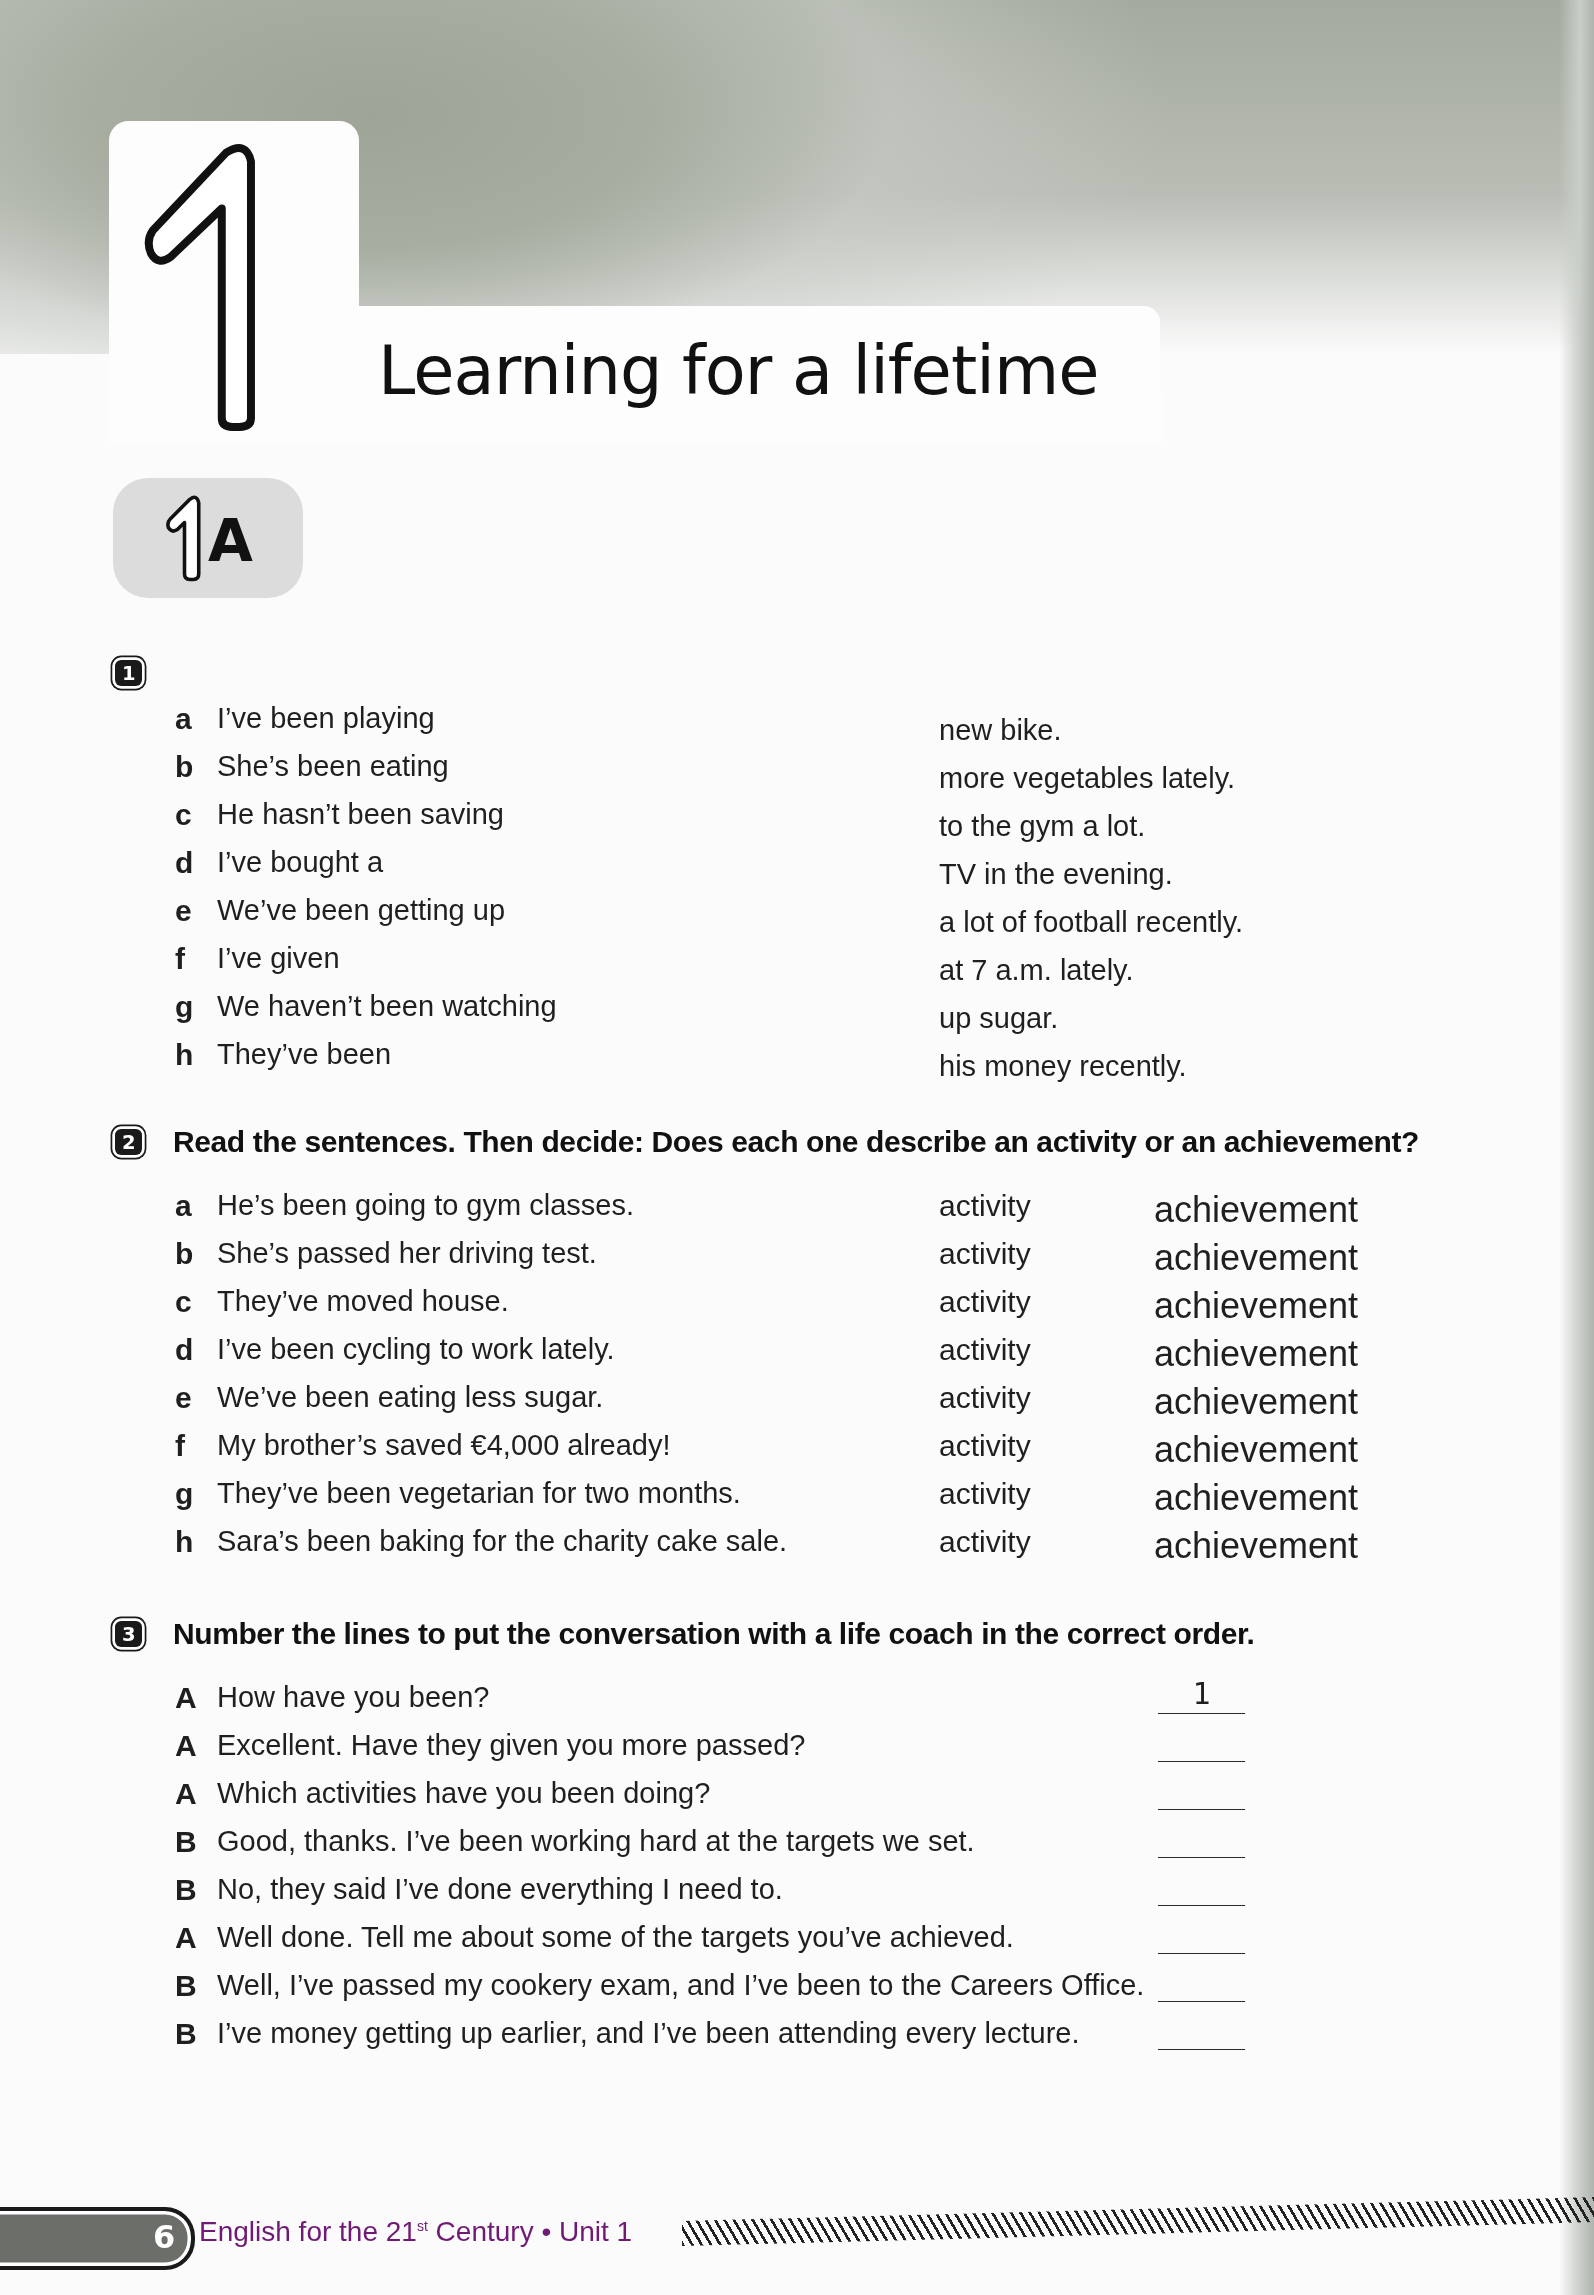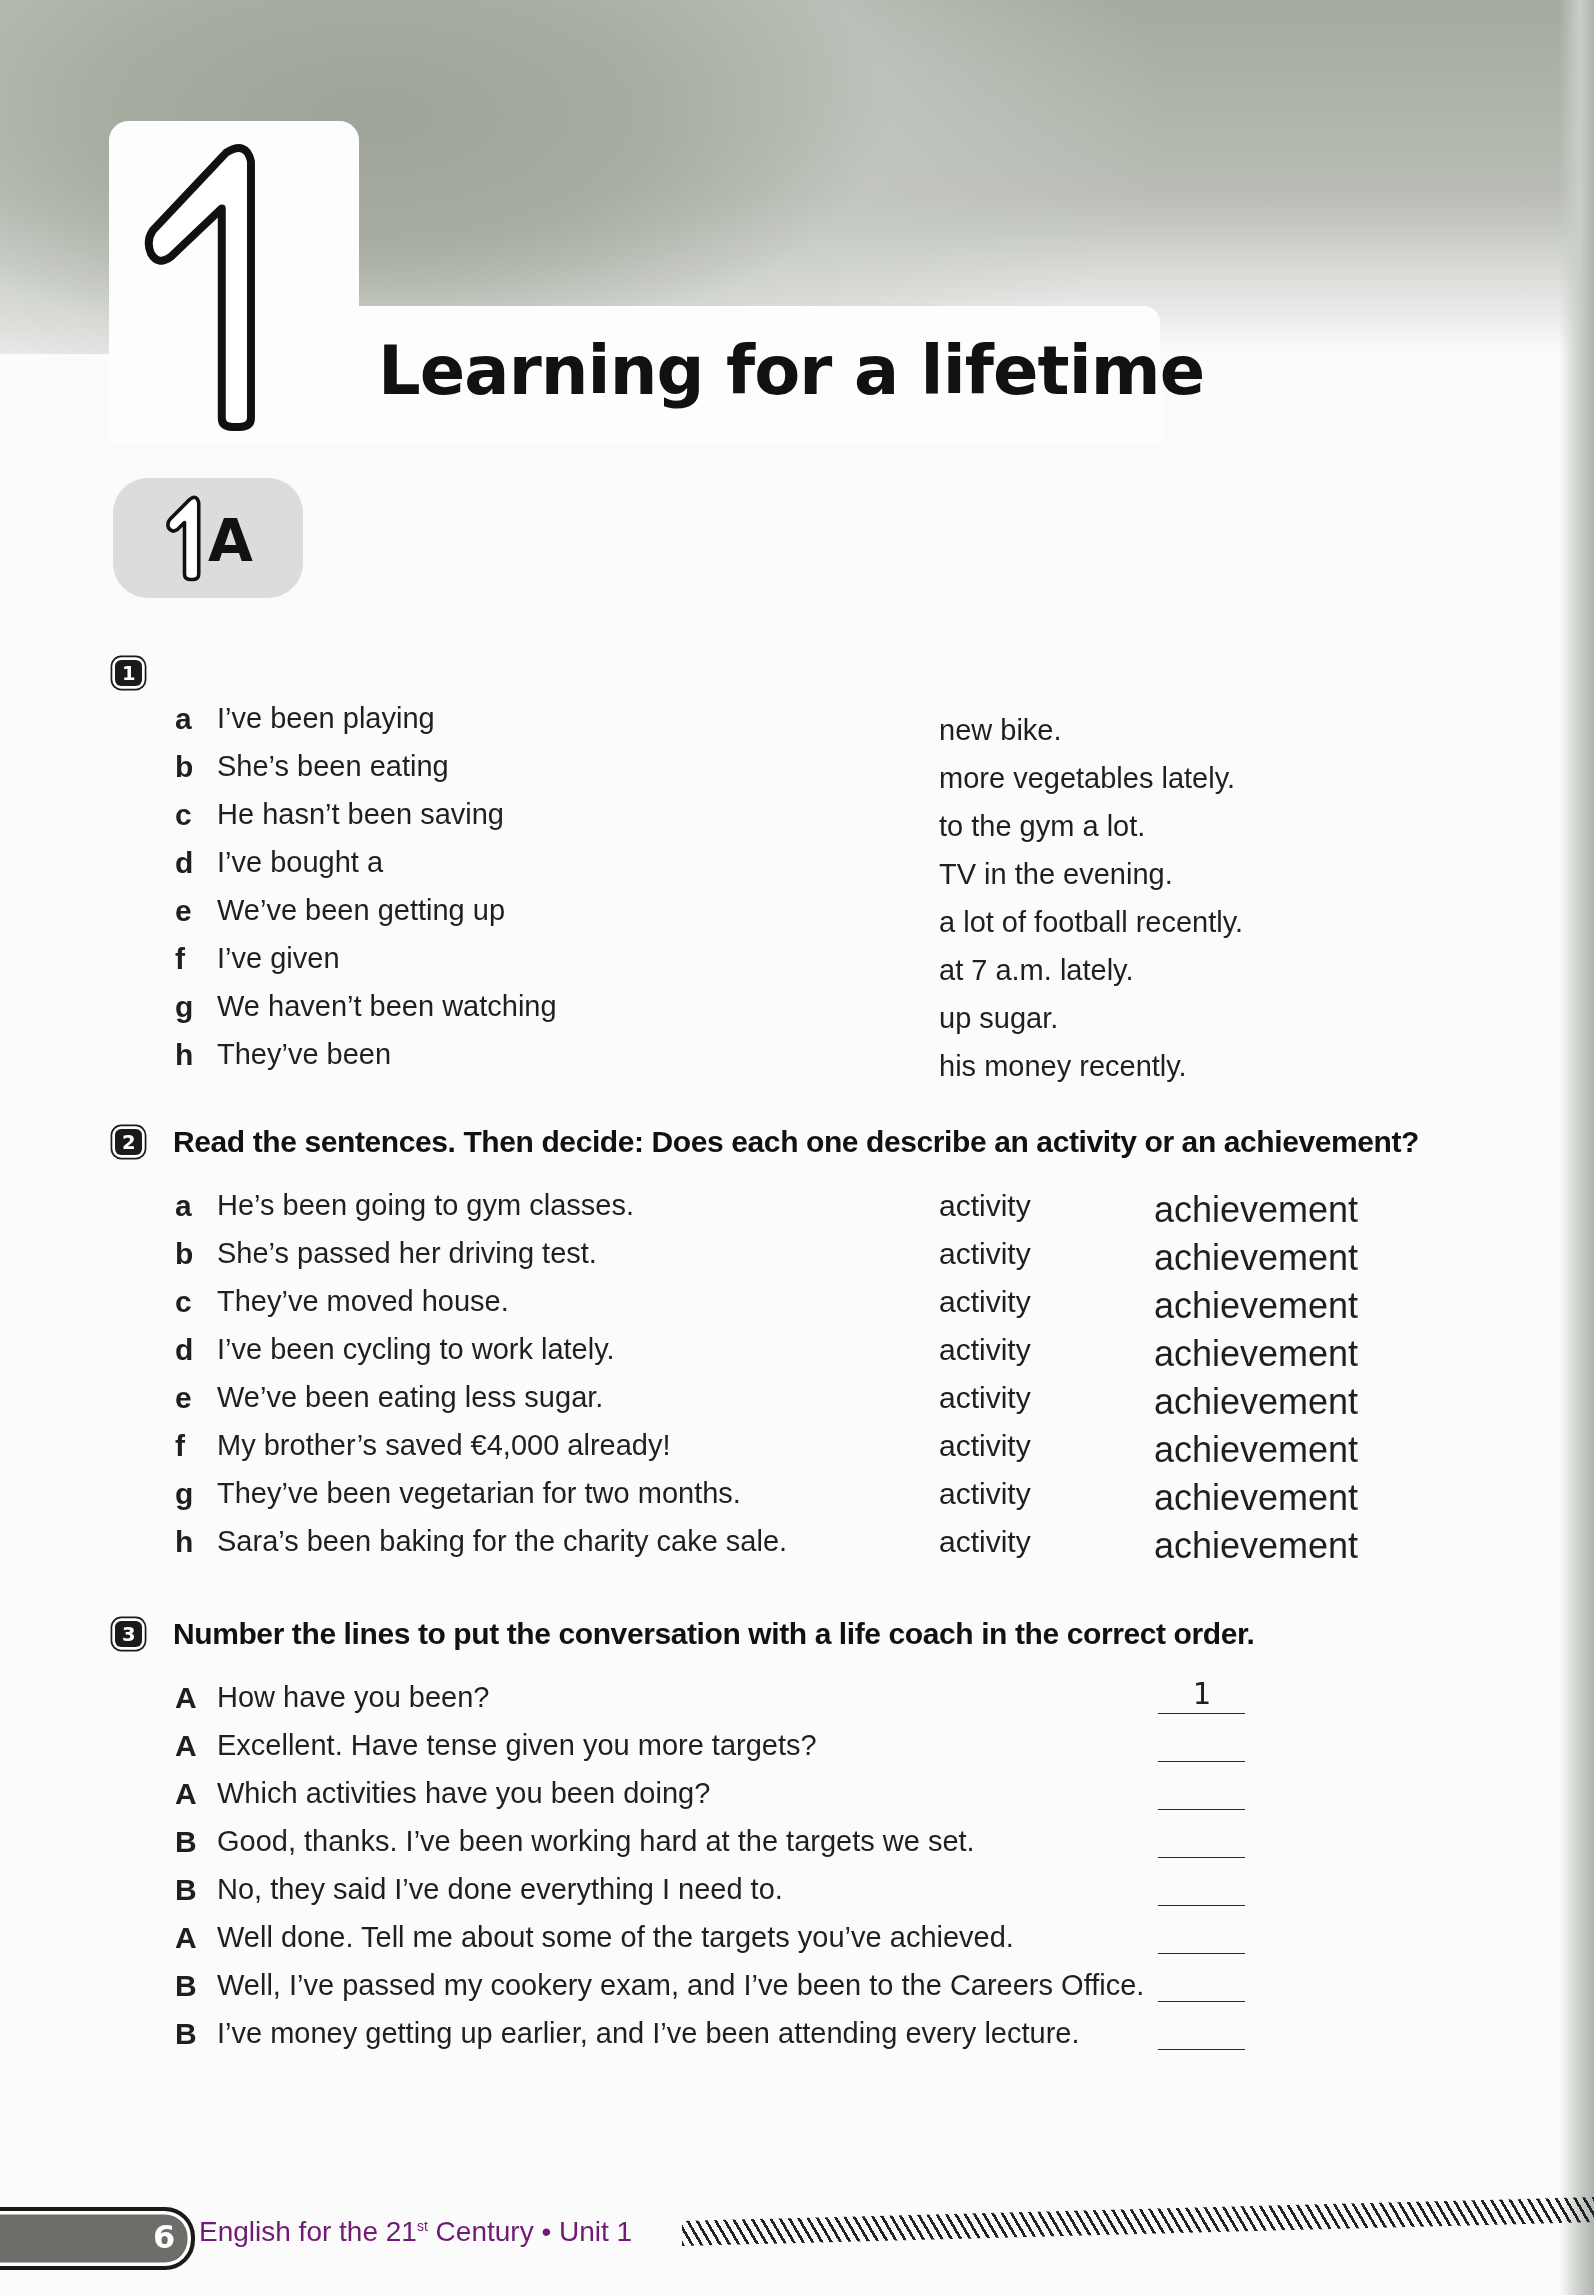--- a/index.html
+++ b/index.html
@@ -28,21 +28,21 @@
     background: #fdfdfd; border-radius: 0 16px 0 0;
   }
   .title-fill {
     position: absolute; left: 109px; top: 390px; width: 1054px; height: 53px; background: #fdfdfd;
   }
   .big-one {
     position: absolute; left: 133px; top: 142px; width: 151px; height: 292px;
   }
   .unit-title {
     position: absolute; left: 378px; top: 332px;
-    font-family: "DejaVu Sans", sans-serif; font-size: 67px; font-weight: bold;
+    font-family: "DejaVu Sans", sans-serif; font-size: 67px; font-weight: normal;
     letter-spacing: -0.9px; color: #111;
   }
   .lesson-tag {
     position: absolute; left: 113px; top: 478px; width: 190px; height: 120px;
     background: #dcdcdc; border-radius: 35px;
     display: flex; align-items: center; justify-content: center; gap: 1.8px;
   }
   .lesson-tag svg { width: 43px; height: 89px; }
   .lesson-tag .letter {
     font-size: 58px; font-weight: bold; color: #111; margin-top: 5.3px;
@@ -227,21 +227,21 @@
   </div>
   <div style="height:17.7px;"></div>
   <div>
     <div class="row">
         <span class="lbl">A</span>
         <span class="txt">How have you been?</span>
         <span class="blank">1</span>
       </div>
     <div class="row">
         <span class="lbl">A</span>
-        <span class="txt">Excellent. Have tense given you more targets?</span>
+        <span class="txt">Excellent. Have they given you more passed?</span>
         <span class="blank"></span>
       </div>
     <div class="row">
         <span class="lbl">A</span>
         <span class="txt">Which activities have you been doing?</span>
         <span class="blank"></span>
       </div>
     <div class="row">
         <span class="lbl">B</span>
         <span class="txt">Good, thanks. I’ve been working hard at the targets we set.</span>

